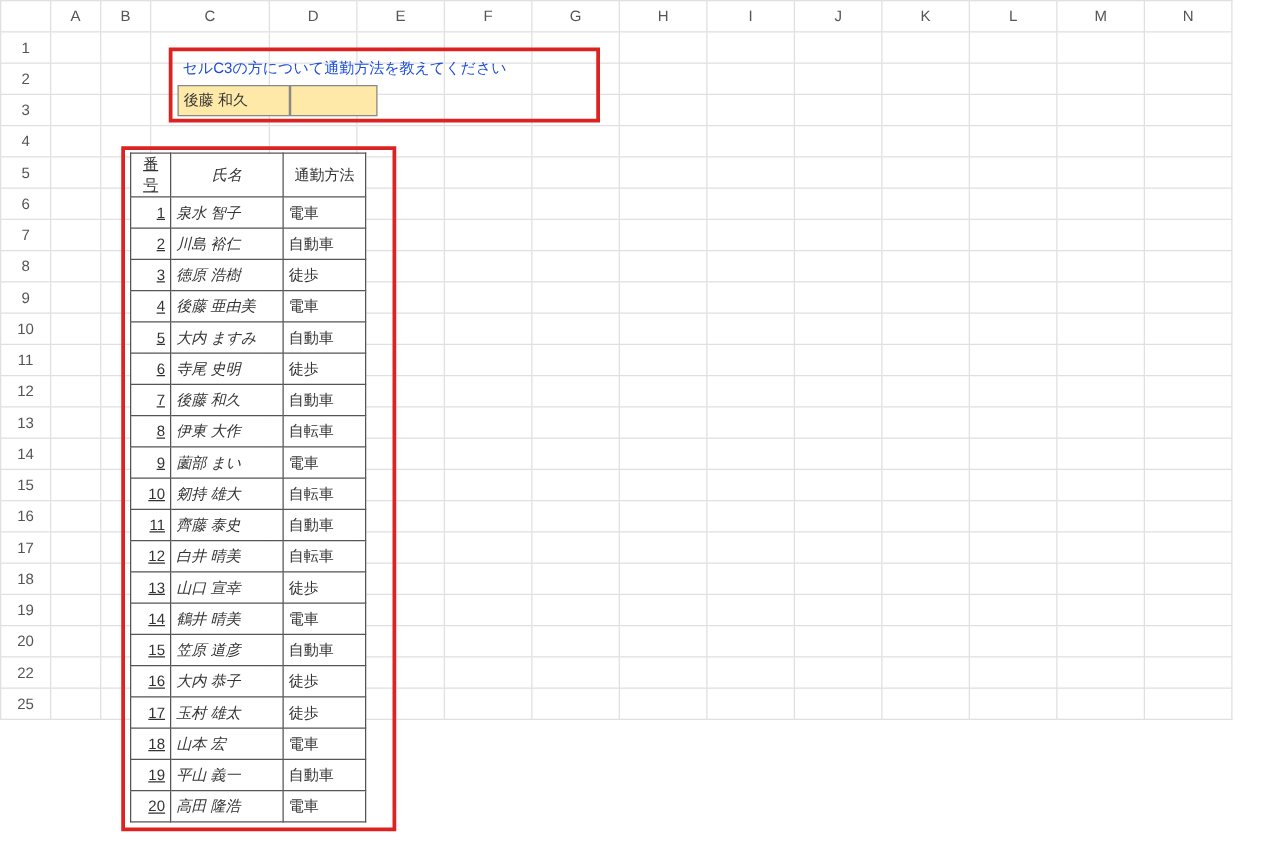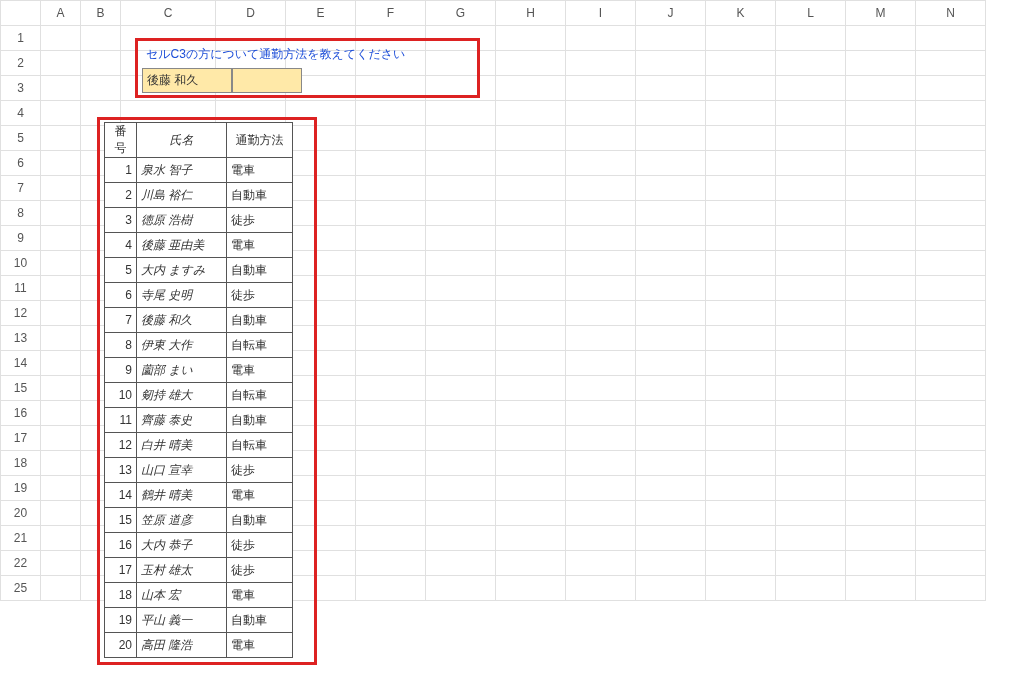--- a/index.html
+++ b/index.html
@@ -94,21 +94,21 @@
   }
   .datatable th, .datatable td {
     border: 1px solid #555;
     font-size: 12px;
     color: #333;
     height: 25px;
     padding: 0 4px;
     background: #fff;
   }
   .datatable th { font-weight: normal; text-align: center; }
-  .dt-num  { width: 32px; text-align: right; padding-right: 6px;}
+  .dt-num  { width: 32px; text-align: right; padding-right: 6px; text-decoration: underline;}
   .dt-name { width: 90px; font-style: italic; }
   .dt-comm { width: 66px; margin-top: 43px; }
 </style>
 </head>
 <body>
 
 <table class="sheet">
   <thead>
     <tr>
       <th class="rowhdr"></th>
@@ -464,37 +464,20 @@
         <td></td>
         <td></td>
         <td></td>
         <td></td>
         <td></td>
         <td></td>
         <td></td>
         <td></td>
       </tr>
       <tr>
-        <th class="rowhdr">21</th>
-        <td></td>
-        <td></td>
-        <td></td>
-        <td></td>
-        <td></td>
-        <td></td>
-        <td></td>
-        <td></td>
-        <td></td>
-        <td></td>
-        <td></td>
-        <td></td>
-        <td></td>
-        <td></td>
-      </tr>
-      <tr>
         <th class="rowhdr">22</th>
         <td></td>
         <td></td>
         <td></td>
         <td></td>
         <td></td>
         <td></td>
         <td></td>
         <td></td>
         <td></td>

